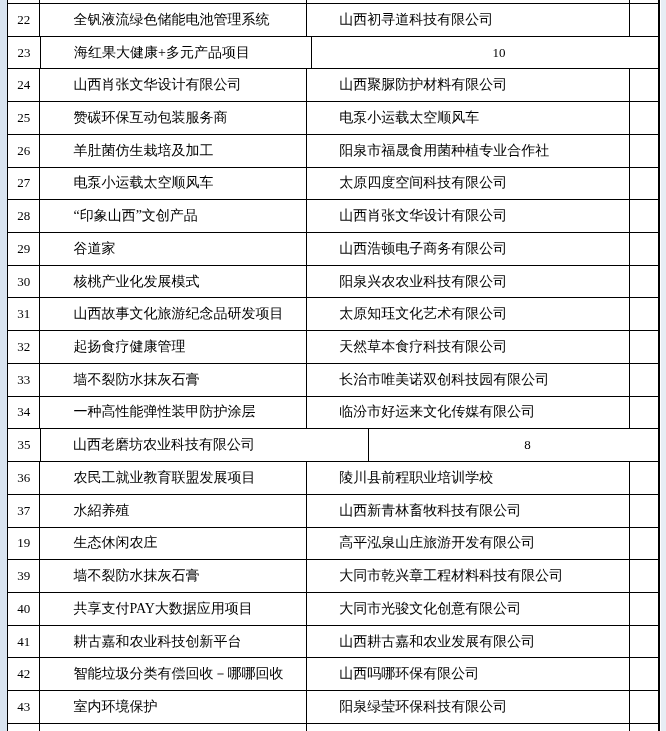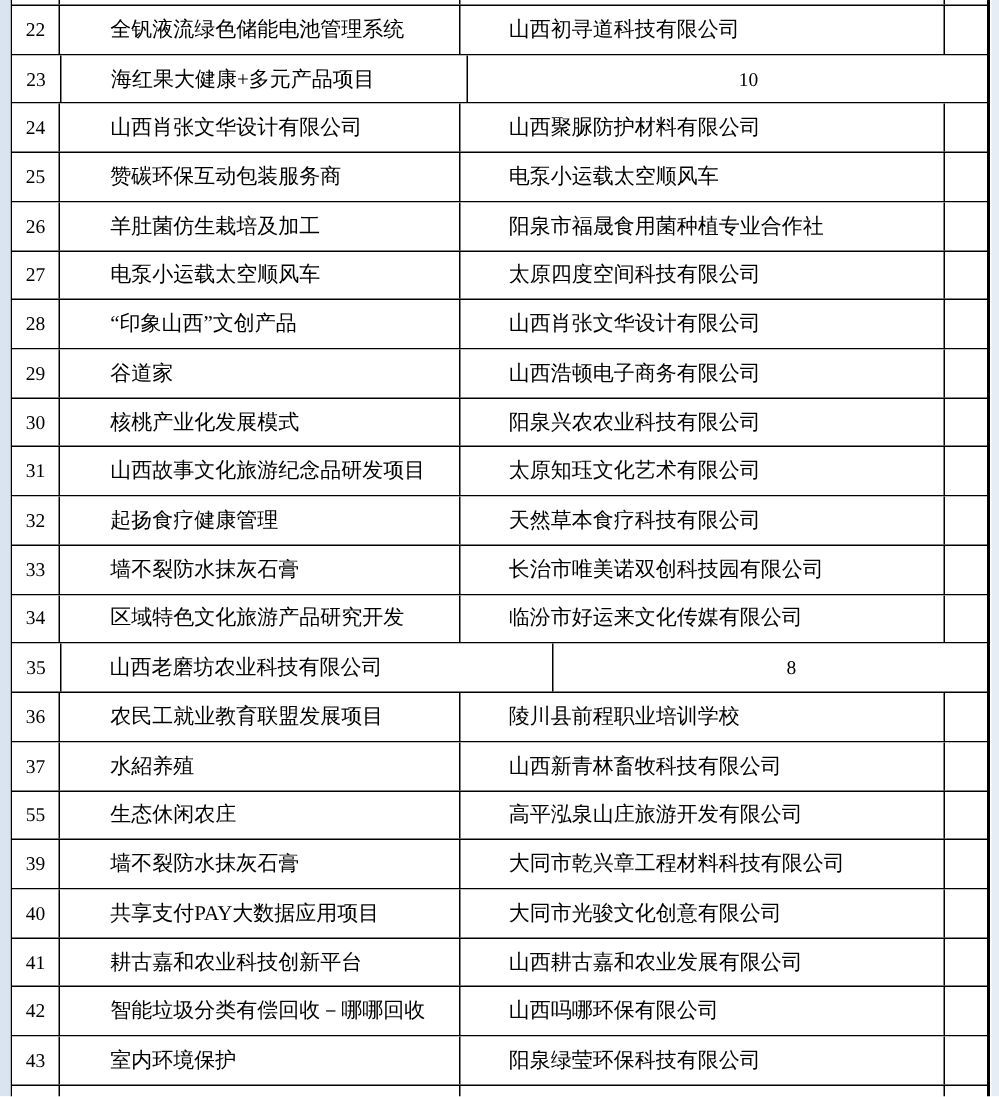--- a/index.html
+++ b/index.html
@@ -253,21 +253,21 @@
     <div class="cell c-score">
       <span>10</span>
     </div>
   </div>
 
   <div class="row">
     <div class="cell c-no">
       <span>34</span>
     </div>
     <div class="cell c-project">
-      <span>区域特色文化旅游产品研究开发</span>
+      <span>一种高性能弹性装甲防护涂层</span>
     </div>
     <div class="cell c-company">
       <span>临汾市好运来文化传媒有限公司</span>
     </div>
     <div class="cell c-score">
       <span>10</span>
     </div>
   </div>
 
   <div class="row">
@@ -307,21 +307,21 @@
     <div class="cell c-company">
       <span>山西新青林畜牧科技有限公司</span>
     </div>
     <div class="cell c-score">
       <span>8</span>
     </div>
   </div>
 
   <div class="row">
     <div class="cell c-no">
-      <span>55</span>
+      <span>19</span>
     </div>
     <div class="cell c-project">
       <span>生态休闲农庄</span>
     </div>
     <div class="cell c-company">
       <span>高平泓泉山庄旅游开发有限公司</span>
     </div>
     <div class="cell c-score">
       <span>8</span>
     </div>

